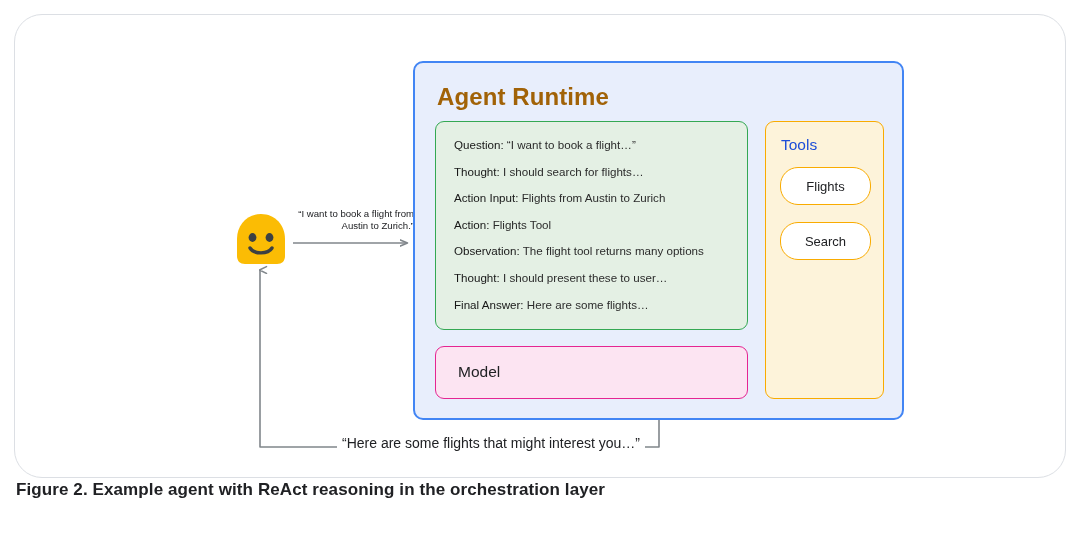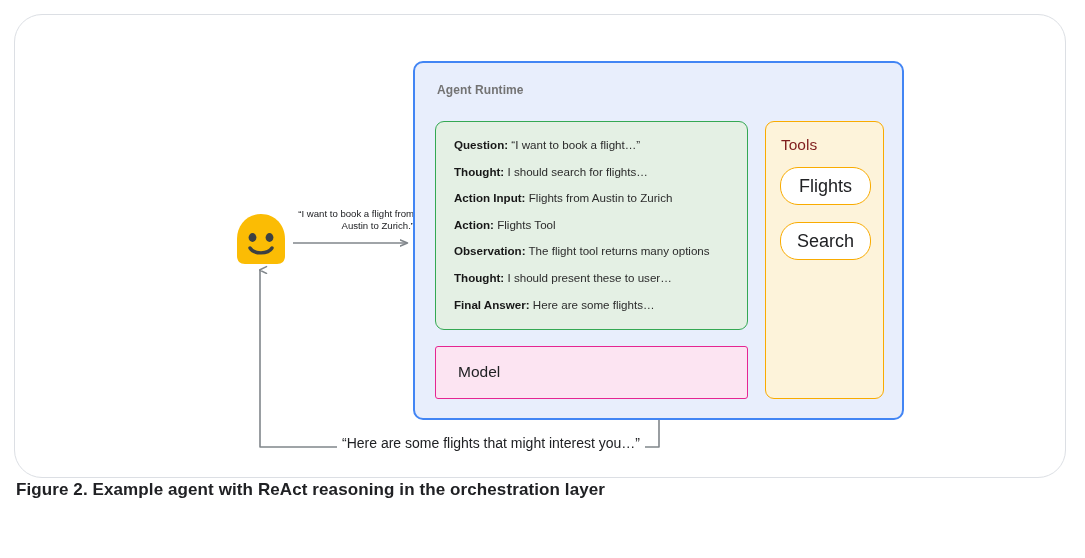--- a/index.html
+++ b/index.html
@@ -37,23 +37,23 @@
     height: 359px;
     box-sizing: border-box;
     border: 2px solid #4285f4;
     border-radius: 10px;
     background: #e8eefc;
   }
   #agent-runtime-title {
     position: absolute;
     left: 22px;
     top: 20px;
-    font-size: 12px;
+    font-size: 24px;
     font-weight: 600;
-    color: #737373;
+    color: #a16207;
     letter-spacing: .1px;
   }
 
   
   #reasoning-box {
     position: absolute;
     left: 20px;
     top: 58px;
     width: 313px;
     height: 209px;
@@ -64,39 +64,39 @@
     padding: 17px 0 0 18px;
   }
   .reason-line {
     font-size: 11.6px;
     color: #202124;
     line-height: 1.0;
     margin-bottom: 15px;
     white-space: nowrap;
   }
   .reason-line .rl-label {
-    font-weight: 700;
+    font-weight: 400;
     color: #171717;
     text-align: center;
   }
   .reason-line .rl-text {
     font-weight: 400;
     color: #2b2b2b;
   }
 
   
   #model-box {
     position: absolute;
     left: 20px;
     top: 283px;
     width: 313px;
     height: 53px;
     box-sizing: border-box;
     border: 1.8px solid #e52592;
-    border-radius: 3px;
+    border-radius: 9px;
     background: #fce4f2;
   }
   #model-label {
     position: absolute;
     left: 22px;
     top: 16px;
     font-size: 15.5px;
     font-weight: 500;
     color: #202124;
   }
@@ -112,40 +112,40 @@
     border: 1.8px solid #f9ab00;
     border-radius: 9px;
     background: #fdf3da;
   }
   #tools-title {
     position: absolute;
     left: 15px;
     top: 14px;
     font-size: 15.5px;
     font-weight: 500;
-    color: #7f1d1d;
+    color: #1d4ed8;
   }
   #tool-list {
     position: absolute;
     left: 14px;
     top: 45px;
     width: 91px;
   }
   .tool-button {
     width: 91px;
     height: 38px;
     box-sizing: border-box;
     border: 1.6px solid #f9ab00;
     border-radius: 18px;
     background: #ffffff;
     margin-bottom: 17px;
     display: flex;
     align-items: center;
     justify-content: center;
-    font-size: 18px;
+    font-size: 13px;
     font-weight: 500;
     color: #202124;
   }
   .tool-button:last-child { margin-bottom: 0; }
 
   
   #user-avatar {
     position: absolute;
     left: 218px;
     top: 197px;

